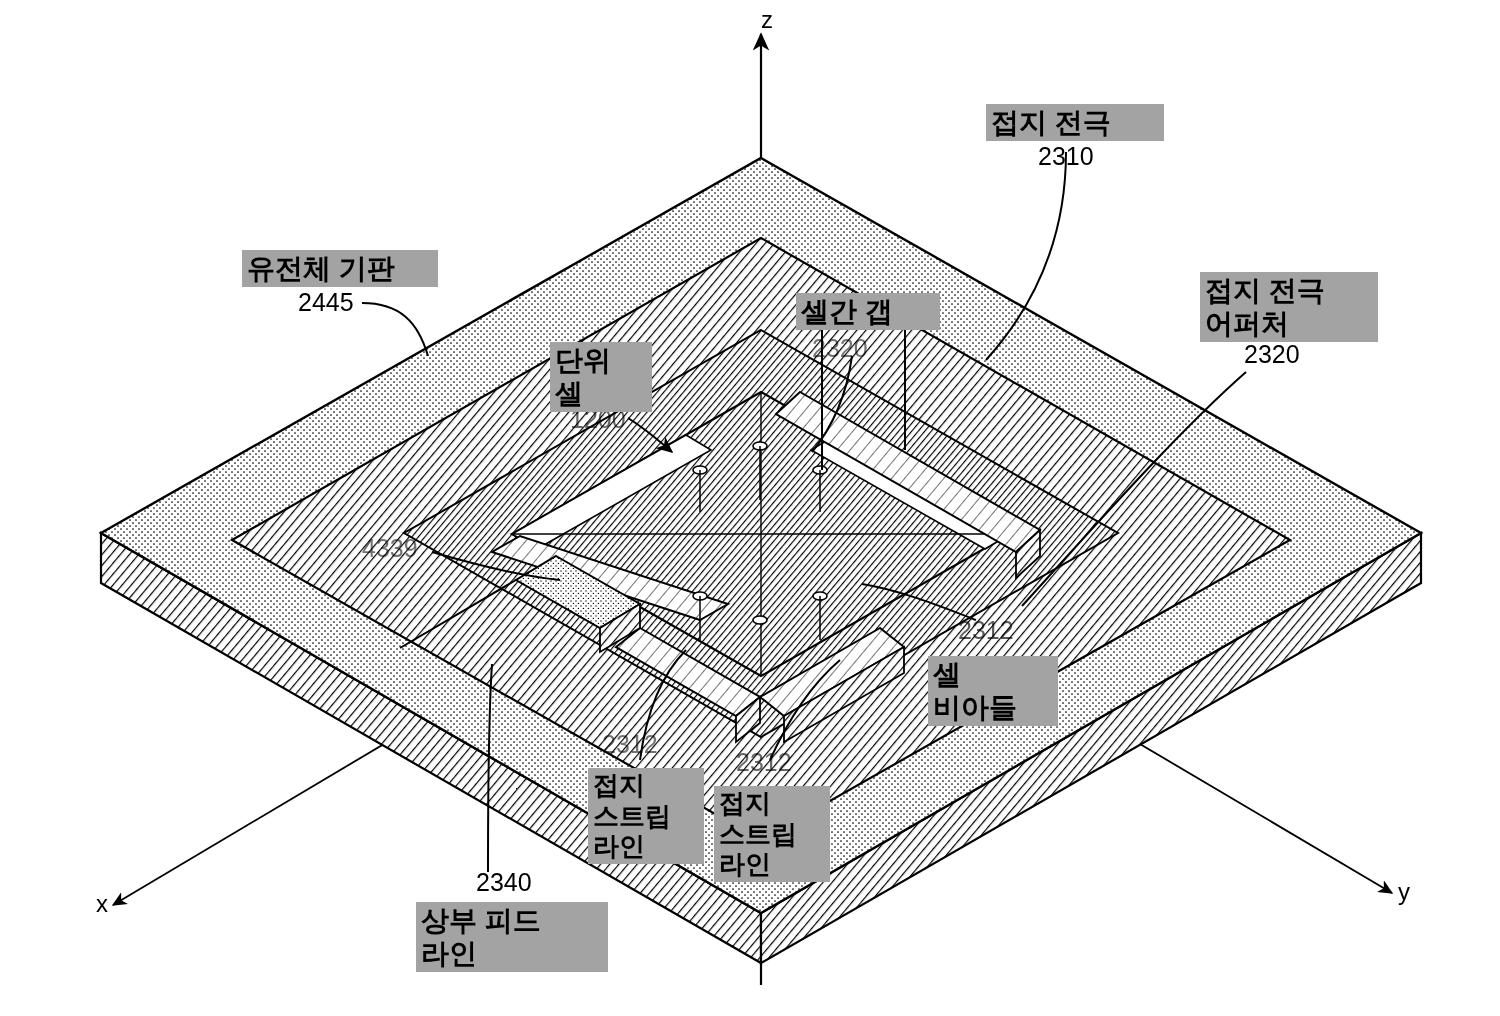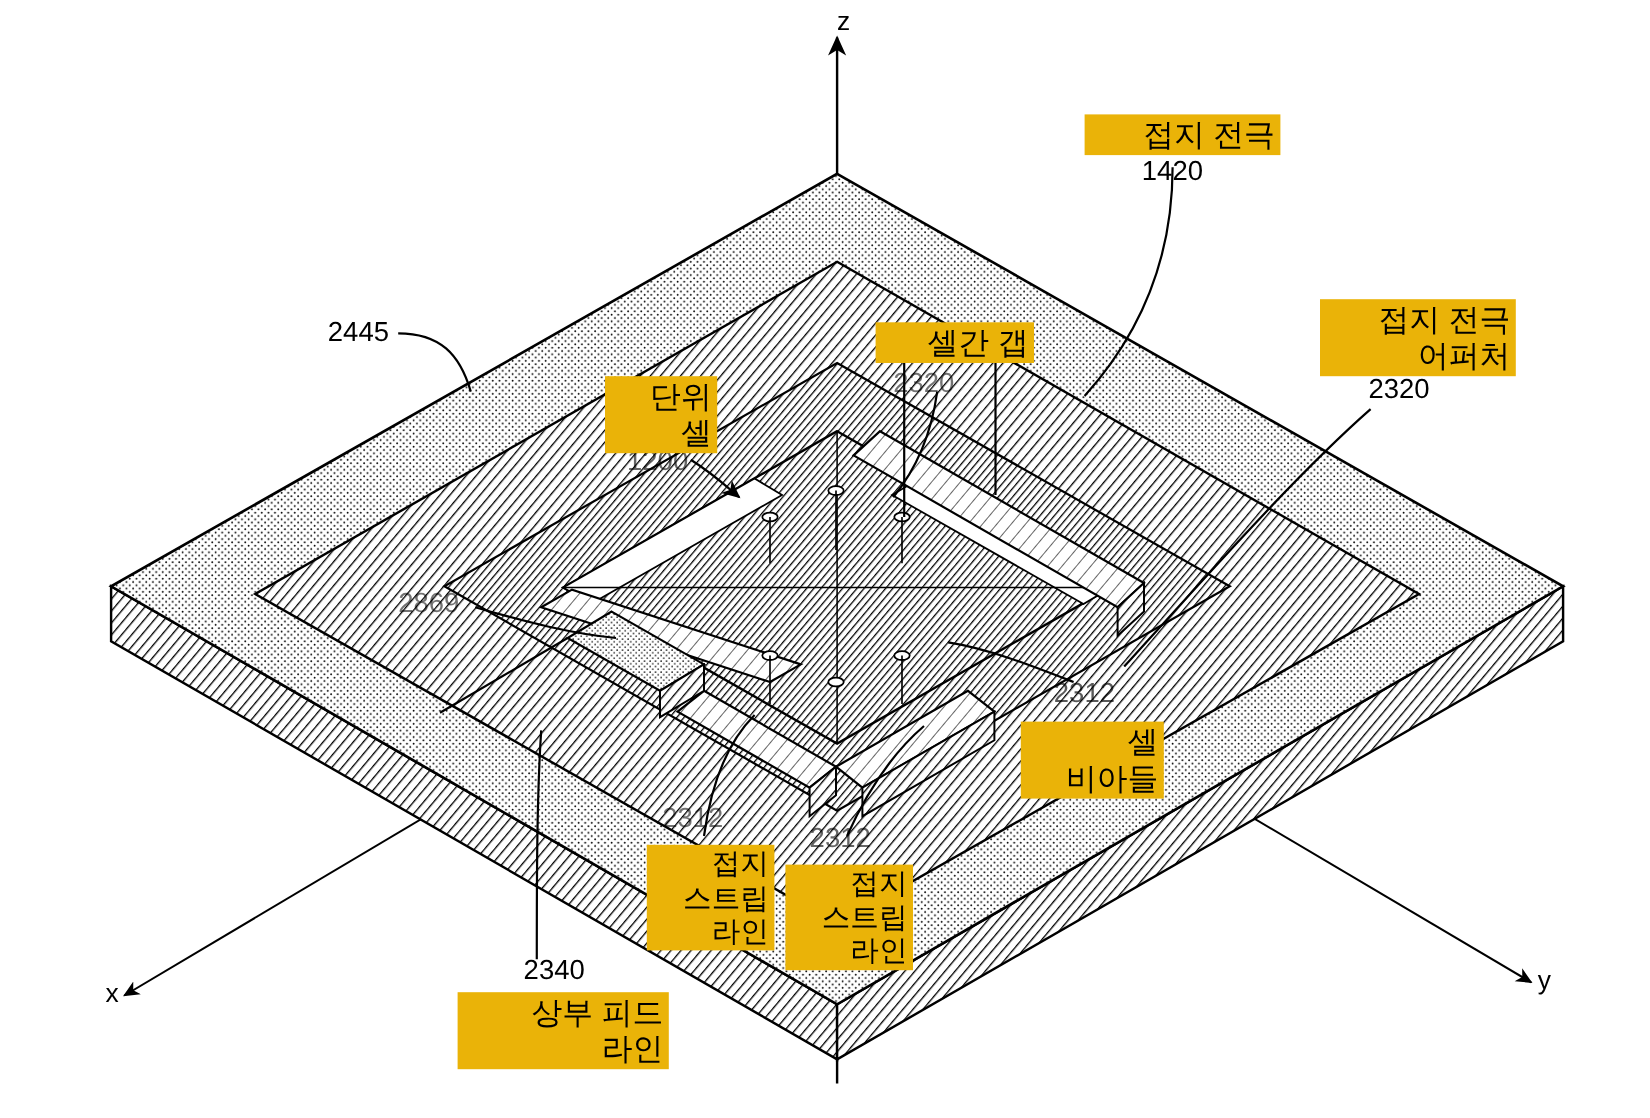--- a/index.html
+++ b/index.html
@@ -19,25 +19,25 @@
   }
   svg.layer {
     position: absolute;
     left: 0;
     top: 0;
     width: 1500px;
     height: 1016px;
   }
   .callout {
     position: absolute;
-    background: #eab308;
+    background: #a3a3a3;
     color: #000000;
-    text-align: right;
+    text-align: left;
     line-height: 1.18;
-    font-weight: normal;
+    font-weight: bold;
     white-space: pre;
     z-index: 20;
     padding: 2px 5px;
   }
   .refnum {
     position: absolute;
     color: #000000;
     font-weight: normal;
     white-space: pre;
     z-index: 19;
@@ -178,37 +178,38 @@
       <path d="M640 760 C 646 716, 660 676, 686 650"></path>
       <path d="M770 760 C 788 720, 812 684, 840 660"></path>
       <path d="M488 872 C 488 800, 488 724, 492 664"></path>
     </g>
   </svg>
 
   <div class="axis-label" style="left:761px; top:6px; font-size:24px;">z</div>
   <div class="axis-label" style="left:1398px; top:878px; font-size:24px;">y</div>
   <div class="axis-label" style="left:96px; top:890px; font-size:24px;">x</div>
 
+  <div class="callout cl-big" style="left:242px; top:250px; width:186px;">유전체 기판</div>
   <div class="refnum rn-big" style="left:298px; top:288px;">2445</div>
 
   <div class="callout cl-big" style="left:986px; top:104px; width:168px;">접지 전극</div>
-  <div class="refnum rn-big" style="left:1038px; top:142px;">1420</div>
+  <div class="refnum rn-big" style="left:1038px; top:142px;">2310</div>
 
   <div class="callout cl-big" style="left:1200px; top:272px; width:168px;">접지 전극
 어퍼처</div>
   <div class="refnum rn-big" style="left:1244px; top:340px;">2320</div>
 
   <div class="callout cl-big" style="left:796px; top:293px; width:134px;">셀간 갭</div>
   <div class="refnum rn-big" style="left:812px; top:334px; opacity:0.55;">2320</div>
 
   <div class="callout cl-big" style="left:550px; top:342px; width:92px;">단위
 셀</div>
   <div class="refnum rn-big" style="left:570px; top:405px; opacity:0.6;">1200</div>
 
-  <div class="refnum rn-big" style="left:362px; top:534px; opacity:0.55;">2869</div>
+  <div class="refnum rn-big" style="left:362px; top:534px; opacity:0.55;">4339</div>
 
   <div class="callout cl-big" style="left:928px; top:656px; width:120px;">셀
 비아들</div>
   <div class="refnum rn-big" style="left:958px; top:616px; opacity:0.65;">2312</div>
 
   <div class="callout cl-med" style="left:588px; top:768px; width:106px;">접지
 스트립
 라인</div>
   <div class="refnum rn-big" style="left:602px; top:730px; opacity:0.55;">2312</div>
 

